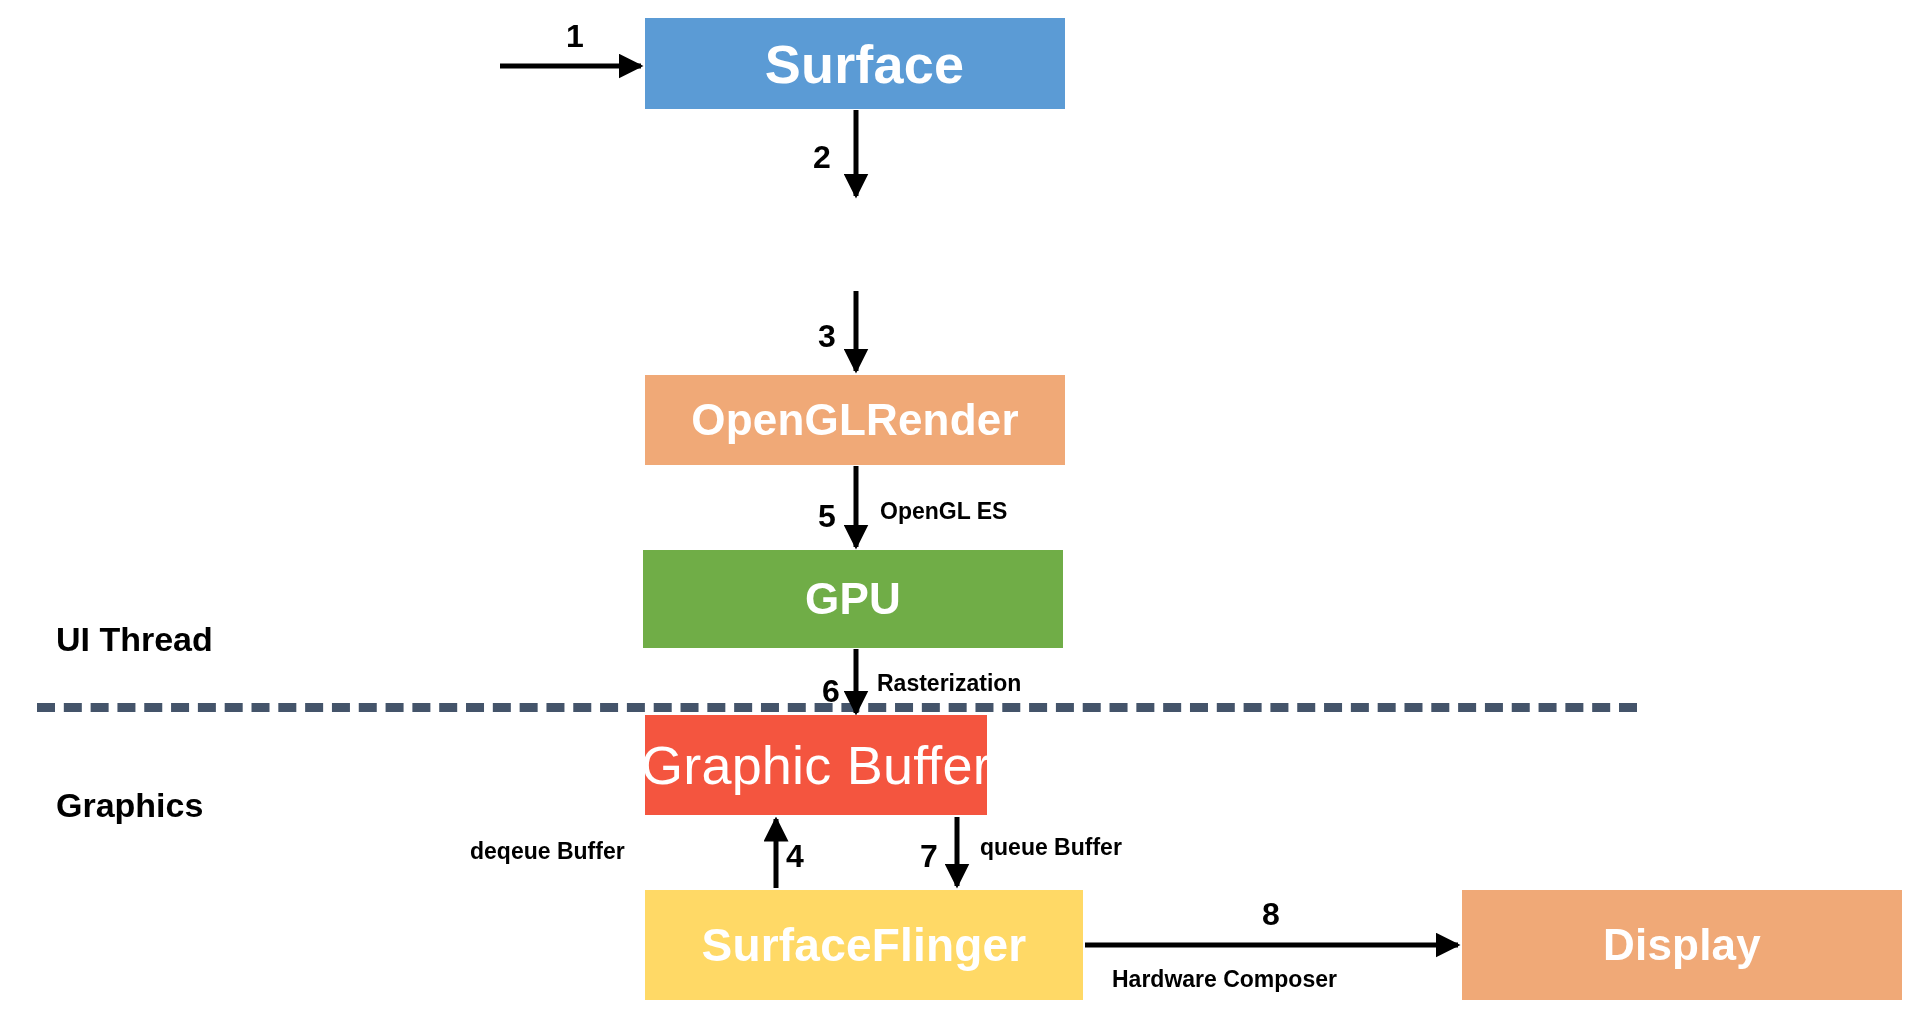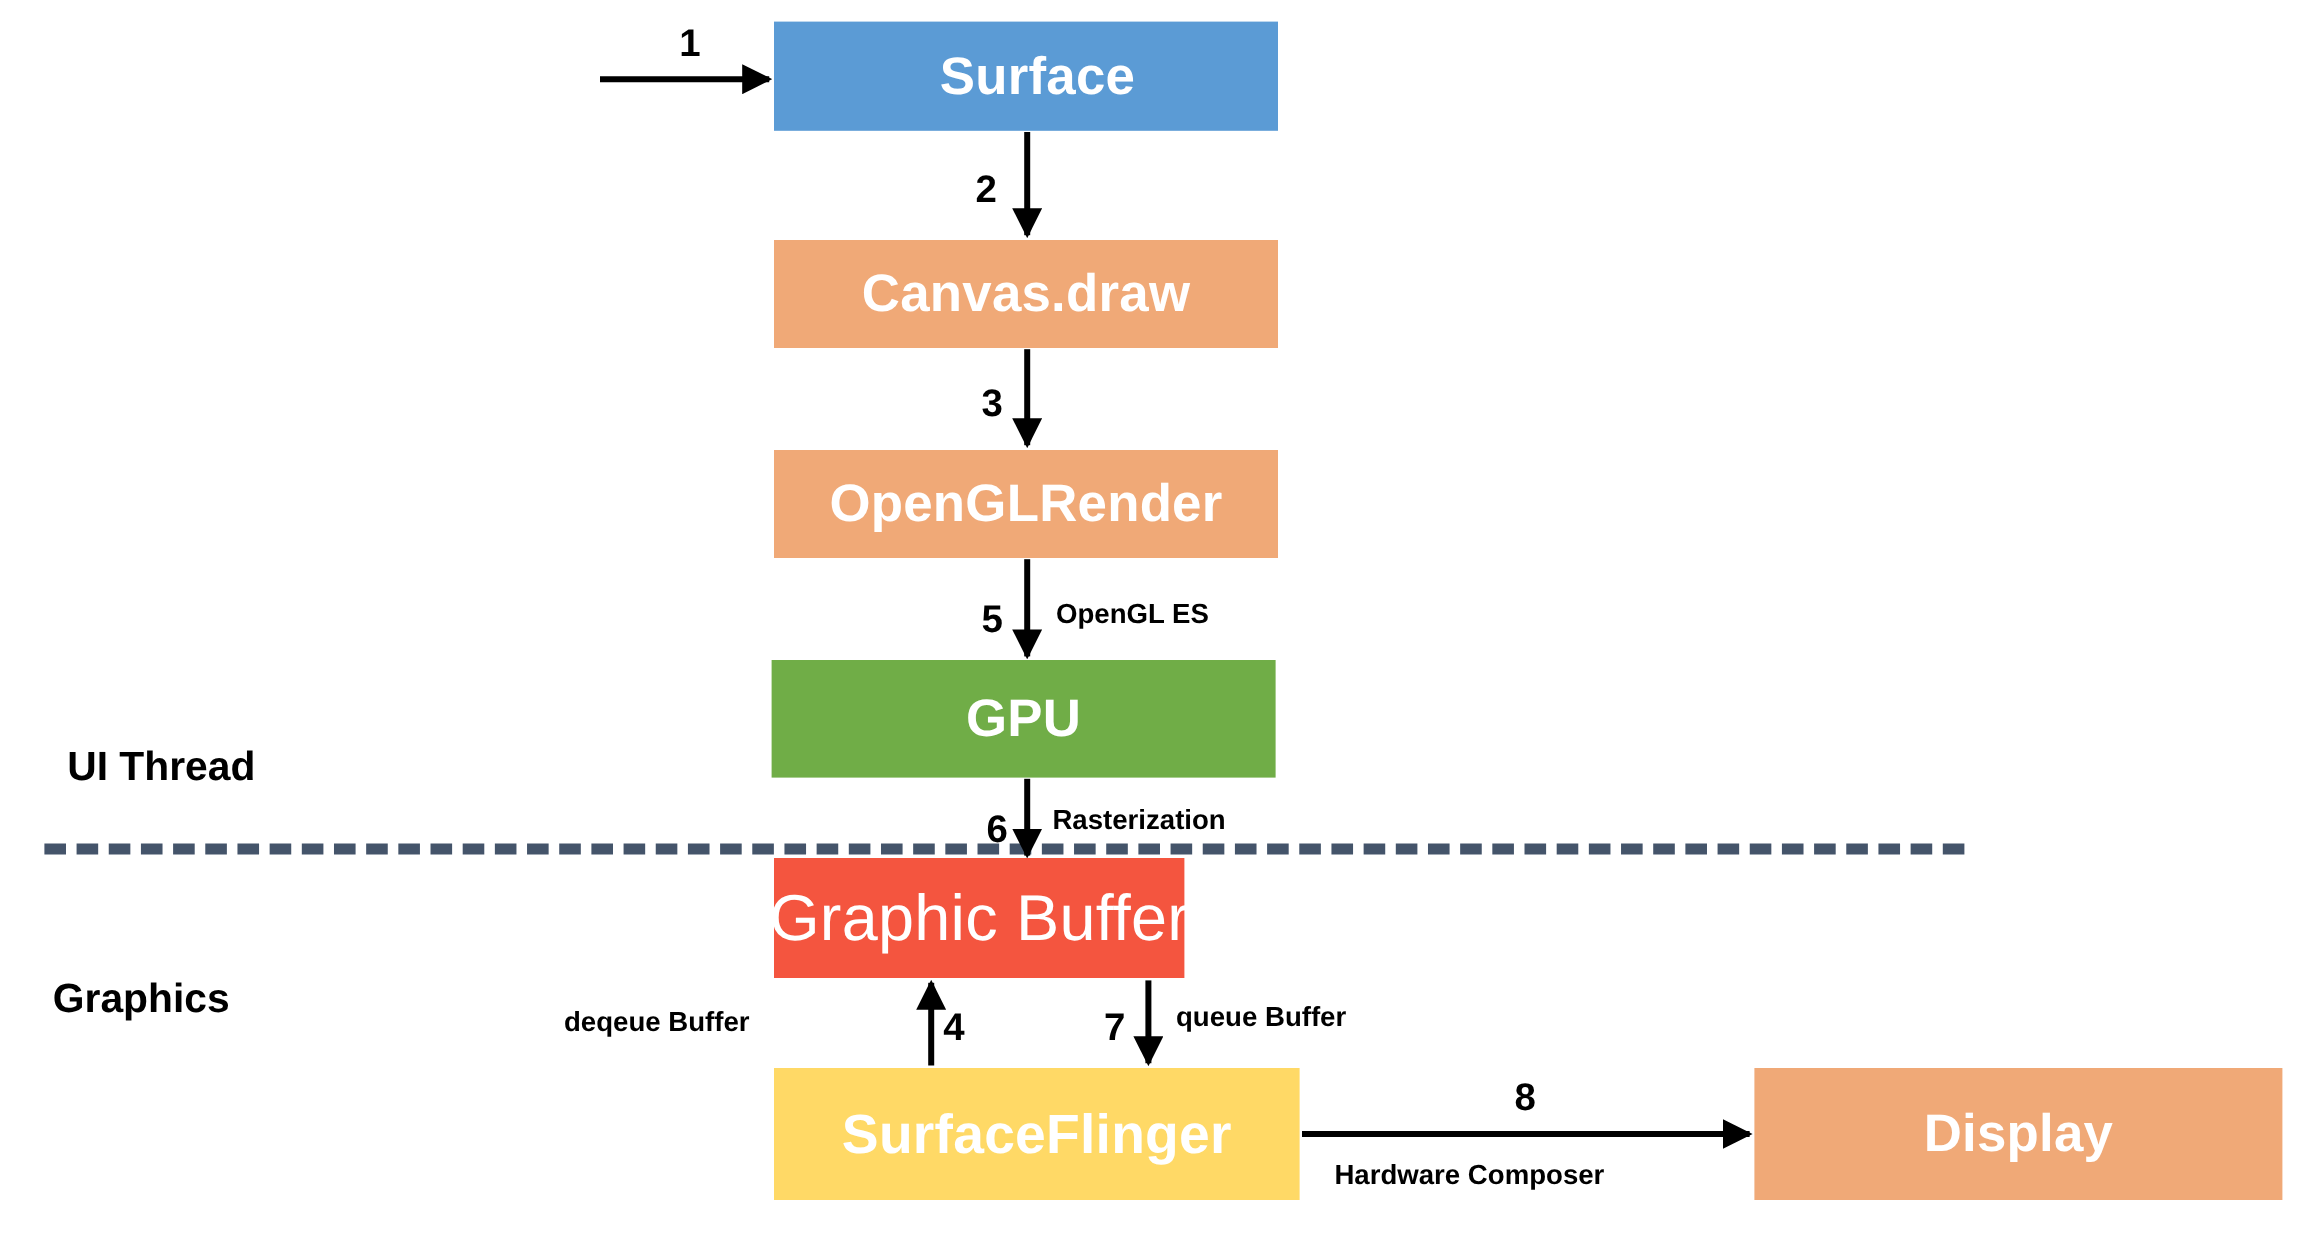--- a/index.html
+++ b/index.html
@@ -27,39 +27,39 @@
     letter-spacing: 0.2px;
     line-height: 1;
     box-sizing: border-box;
   }
   .node-text {
     display: block;
     white-space: nowrap;
   }
   
   #node-viewdraw   { left:142px;  top:20px;  width:356px; height:91px;  font-size:44px; }
-  #node-surface    { left:645px;  top:18px;  width:420px; height:91px;  font-size:44px;padding-left:19px; }
+  #node-surface    { left:645px;  top:18px;  width:420px; height:91px;  font-size:54px;padding-left:19px; }
   #node-canvasdraw { left:645px;  top:200px; width:420px; height:90px;  font-size:44px; }
   #node-openglrender { left:645px; top:375px; width:420px; height:90px; font-size:44px; }
   #node-gpu        { left:643px;  top:550px; width:420px; height:98px;  font-size:44px; }
   #node-graphicbuffer { left:645px; top:715px; width:342px; height:100px; font-size:54px; font-weight:normal; }
   #node-surfaceflinger { left:645px; top:890px; width:438px; height:110px; font-size:46px; }
   #node-display    { left:1462px; top:890px; width:440px; height:110px;  font-size:44px; }
 
   
   .section-label {
     position: absolute;
     color: #000000;
     font-weight: bold;
     font-size: 34px;
     white-space: nowrap;
     line-height: 1;
   }
   #label-ui-thread { left:56px; top:622px; }
-  #label-graphics  { left:44px; top:788px;margin-top:27px; }
+  #label-graphics  { left:56px; top:788px; }
 
   
   #divider {
     position: absolute;
     left: 37px;
     top: 703px;
     width: 1600px;
     height: 0;
     border-top: 9px dashed #44546A;
   }
@@ -127,23 +127,20 @@
     <line x1="957" y1="817" x2="957" y2="886" stroke="#000000" stroke-width="5" marker-end="url(#ah)"></line>
 
     <line x1="1085" y1="945" x2="1458" y2="945" stroke="#000000" stroke-width="5" marker-end="url(#ah)"></line>
   </svg>
 
 
   <div class="node" id="node-surface" style="background:#5B9BD5">
     <span class="node-text">Surface</span>
   </div>
 
-  <div class="node" id="node-canvasdraw" style="background:#F0A977">
-    <span class="node-text">Canvas.draw</span>
-  </div>
 
   <div class="node" id="node-openglrender" style="background:#F0A977">
     <span class="node-text">OpenGLRender</span>
   </div>
 
   <div class="node" id="node-gpu" style="background:#70AD47">
     <span class="node-text">GPU</span>
   </div>
 
   <div class="node" id="node-graphicbuffer" style="background:#F4553F">

